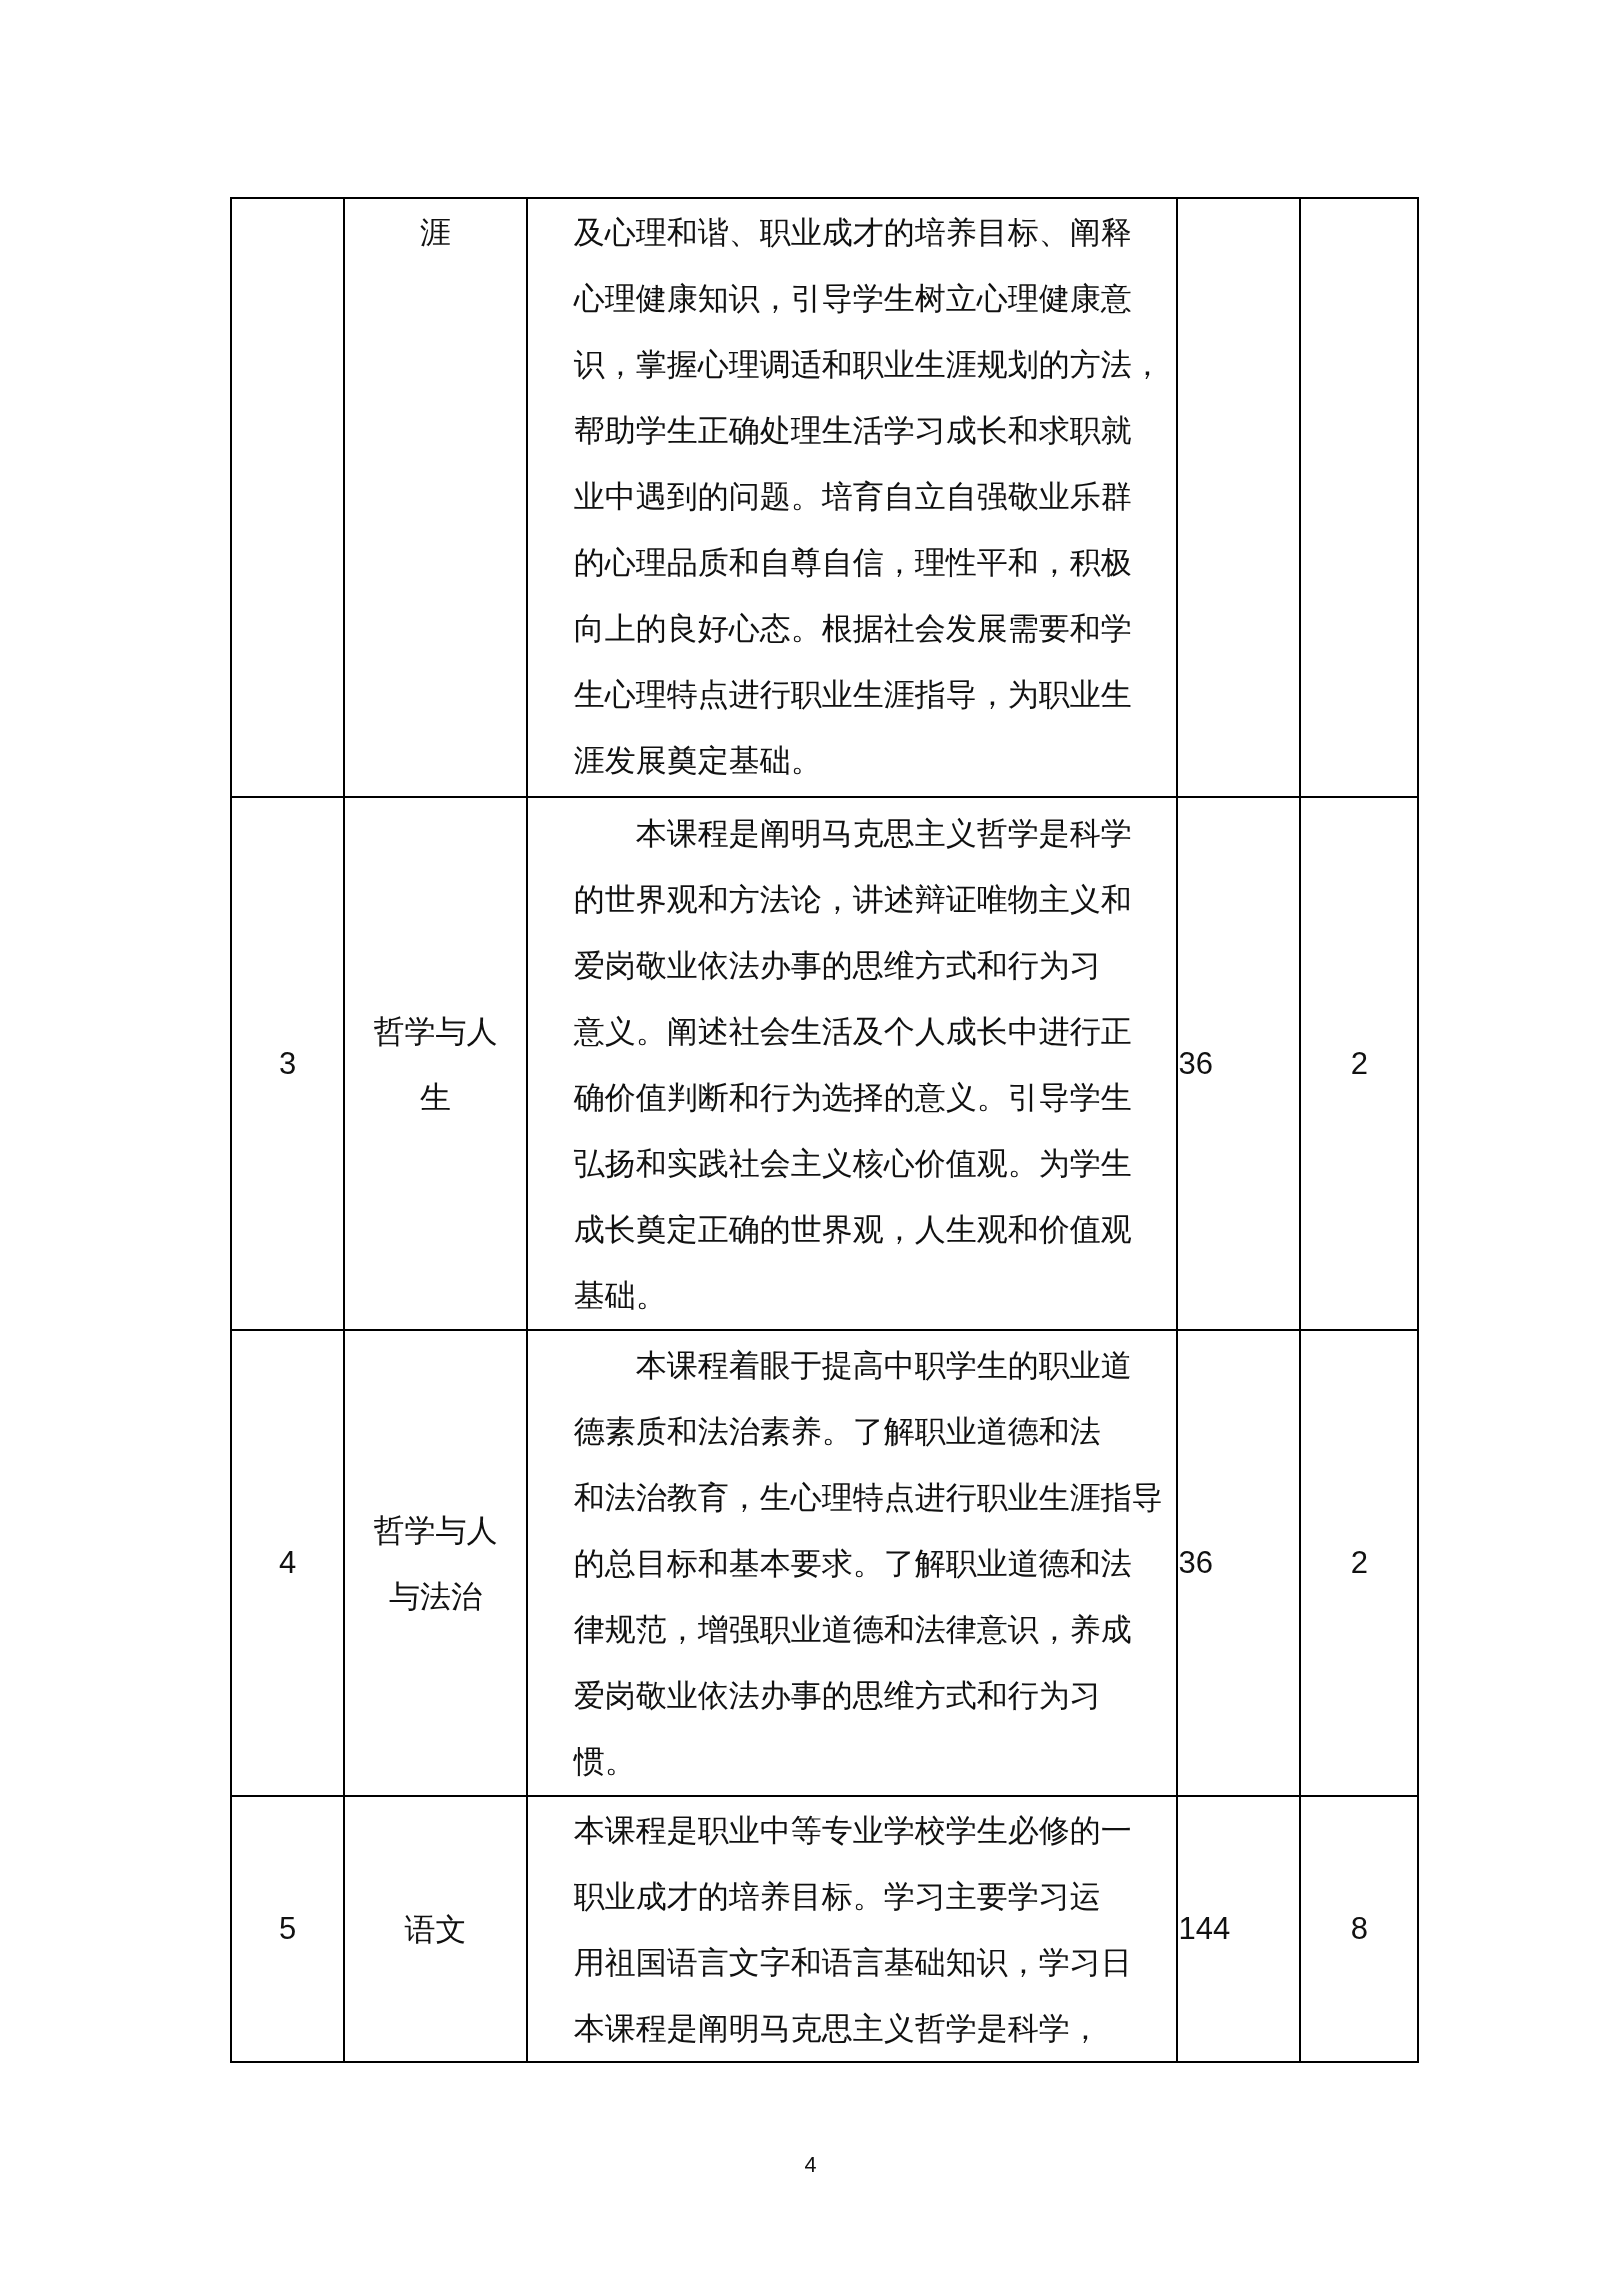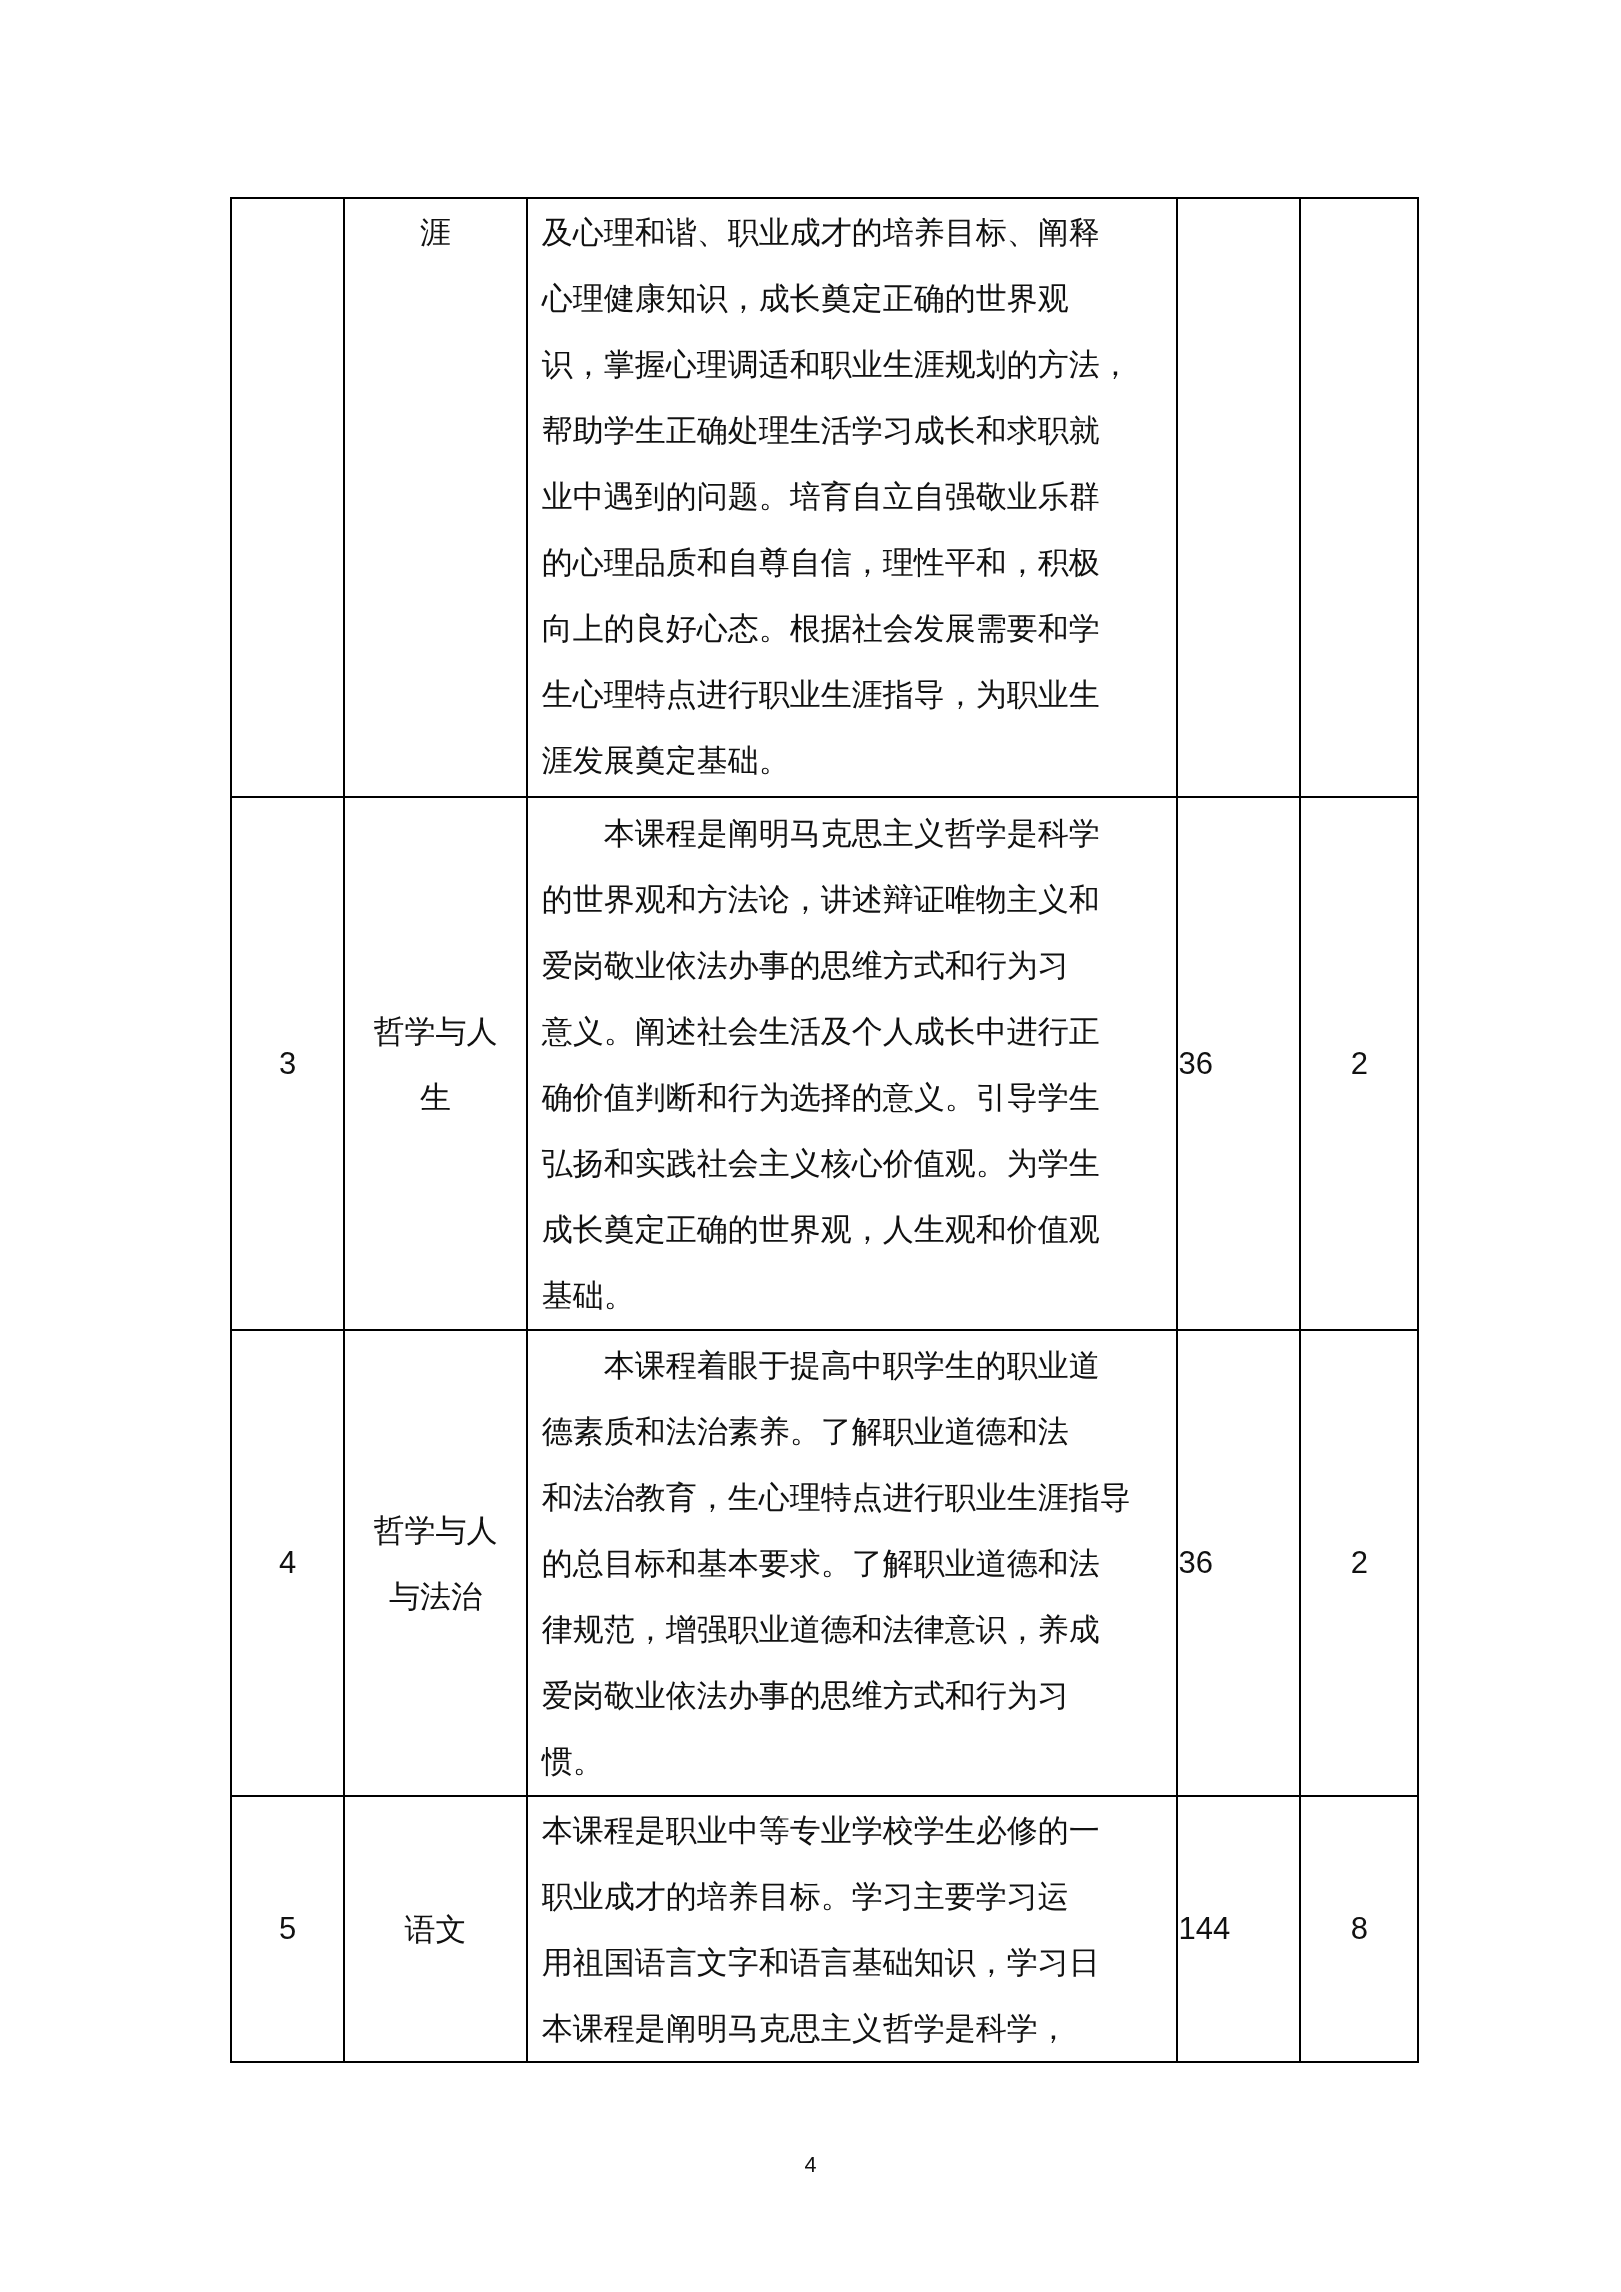--- a/index.html
+++ b/index.html
@@ -14,21 +14,21 @@
     border: 2px solid #000000;
     padding: 0; vertical-align: middle;
     font-size: 31px; line-height: 66px;
   }
   .col-no { width: 111px; text-align: center; font-family: "Liberation Sans", "DejaVu Sans", sans-serif; }
   .col-name { width: 181px; text-align: center; }
   .col-desc { width: 623px; padding: 0 11.8px 0 13.7px !important; text-align: justify; }
   .col-hours { width: 121px; font-family: "Liberation Sans", "DejaVu Sans", sans-serif; }
   .col-credits { width: 116px; text-align: center; font-family: "Liberation Sans", "DejaVu Sans", sans-serif; }
   .cell-top { vertical-align: top !important; }
-  .desc-line { display: block; white-space: nowrap; letter-spacing: 0px; }
+  .desc-line { display: block; white-space: nowrap; letter-spacing: 0px; margin-left: 32px; }
   .name-line { display: block; }
   .row-1 { height: 599px; }
   .row-2 { height: 533px; }
   .row-3 { height: 466px; }
   .row-4 { height: 265px; }
   .row-1 .col-desc, .row-1 .col-name { padding-top: 0; }
   .page-number {
     position: absolute; left: 0; width: 1621px; top: 2152px;
     text-align: center; font-size: 21.6px;
     font-family: "Liberation Sans", "DejaVu Sans", sans-serif; color: #111111;
@@ -46,21 +46,21 @@
       <col style="width:118px">
   </colgroup>
   <tbody>
     <tr class="row-1">
       <td class="col-no"></td>
       <td class="col-name cell-top">
         <span class="name-line">涯</span>
       </td>
       <td class="col-desc cell-top">
         <span class="desc-line">及心理和谐、职业成才的培养目标、阐释</span>
-        <span class="desc-line">心理健康知识，成长奠定正确的世界观</span>
+        <span class="desc-line">心理健康知识，引导学生树立心理健康意</span>
         <span class="desc-line">识，掌握心理调适和职业生涯规划的方法，</span>
         <span class="desc-line">帮助学生正确处理生活学习成长和求职就</span>
         <span class="desc-line">业中遇到的问题。培育自立自强敬业乐群</span>
         <span class="desc-line">的心理品质和自尊自信，理性平和，积极</span>
         <span class="desc-line">向上的良好心态。根据社会发展需要和学</span>
         <span class="desc-line">生心理特点进行职业生涯指导，为职业生</span>
         <span class="desc-line">涯发展奠定基础。</span>
       </td>
       <td class="col-hours"></td>
       <td class="col-credits"></td>

